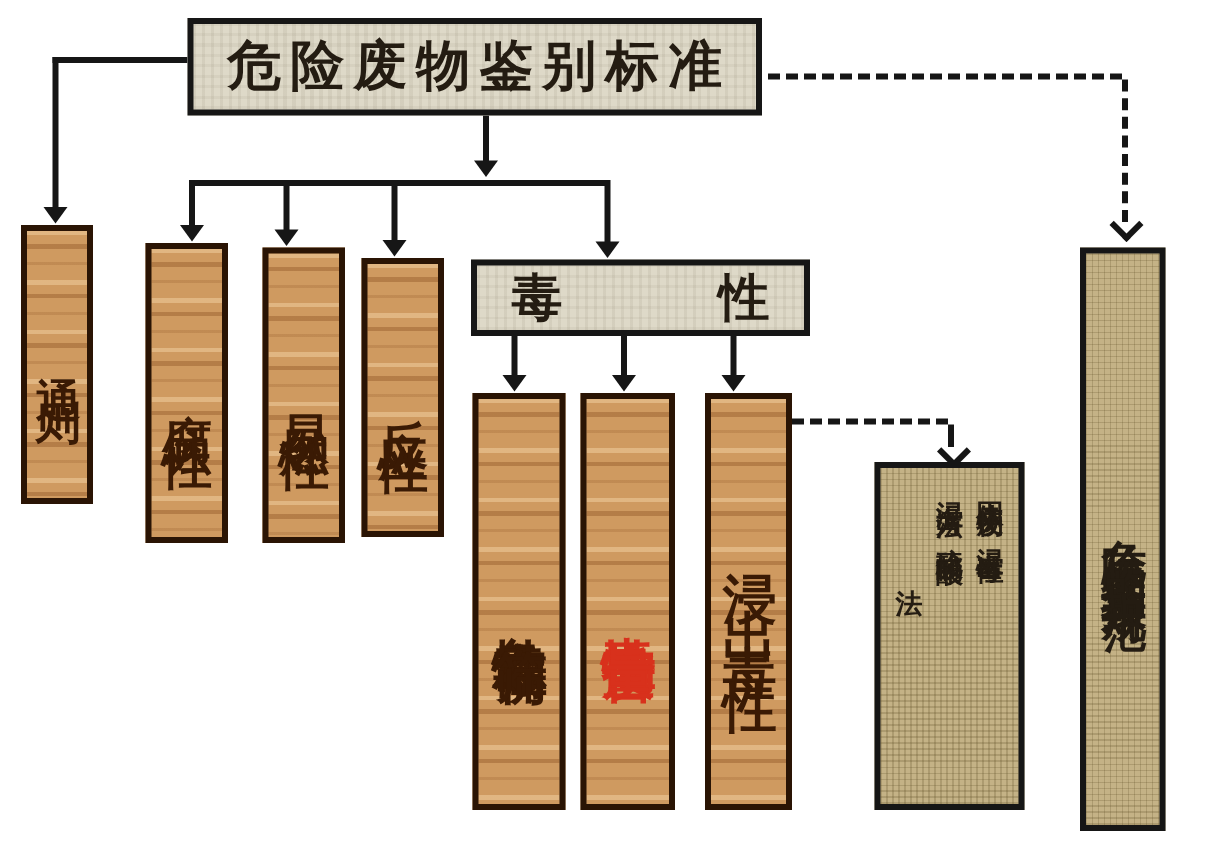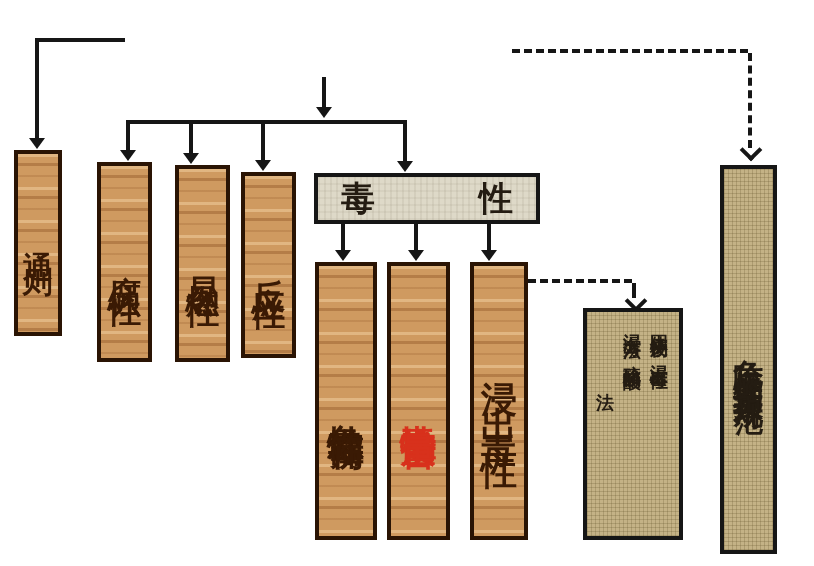--- a/index.html
+++ b/index.html
@@ -96,20 +96,23 @@
   <div class="arrow-down" style="left:481px; top:250px;"></div>
 
   <div class="dash-h" style="left:512px; top:49px; width:236px;"></div>
   <div class="dash-v" style="left:748px; top:53px; height:95px;"></div>
   <div class="chev-down" style="left:743px; top:142px;"></div>
 
   <div class="dash-h" style="left:528px; top:279px; width:104px;"></div>
   <div class="dash-v" style="left:632px; top:283px; height:15px;"></div>
   <div class="chev-down" style="left:628px; top:293px;" class2="chev-small"></div>
 
+  <div class="box paper" style="left:125px; top:12px; width:383px; height:65px;">
+    <span class="title-text">危险废物鉴别标准</span>
+  </div>
 
   <div class="box wood" style="left:14px; top:150px; width:48px; height:186px;">
     <span class="vtext general-text">通则</span>
   </div>
 
   <div class="box wood" style="left:97px; top:162px; width:55px; height:200px;">
     <span class="vtext char-text">腐蚀性</span>
   </div>
 
   <div class="box wood" style="left:175px; top:165px; width:55px; height:197px;">

